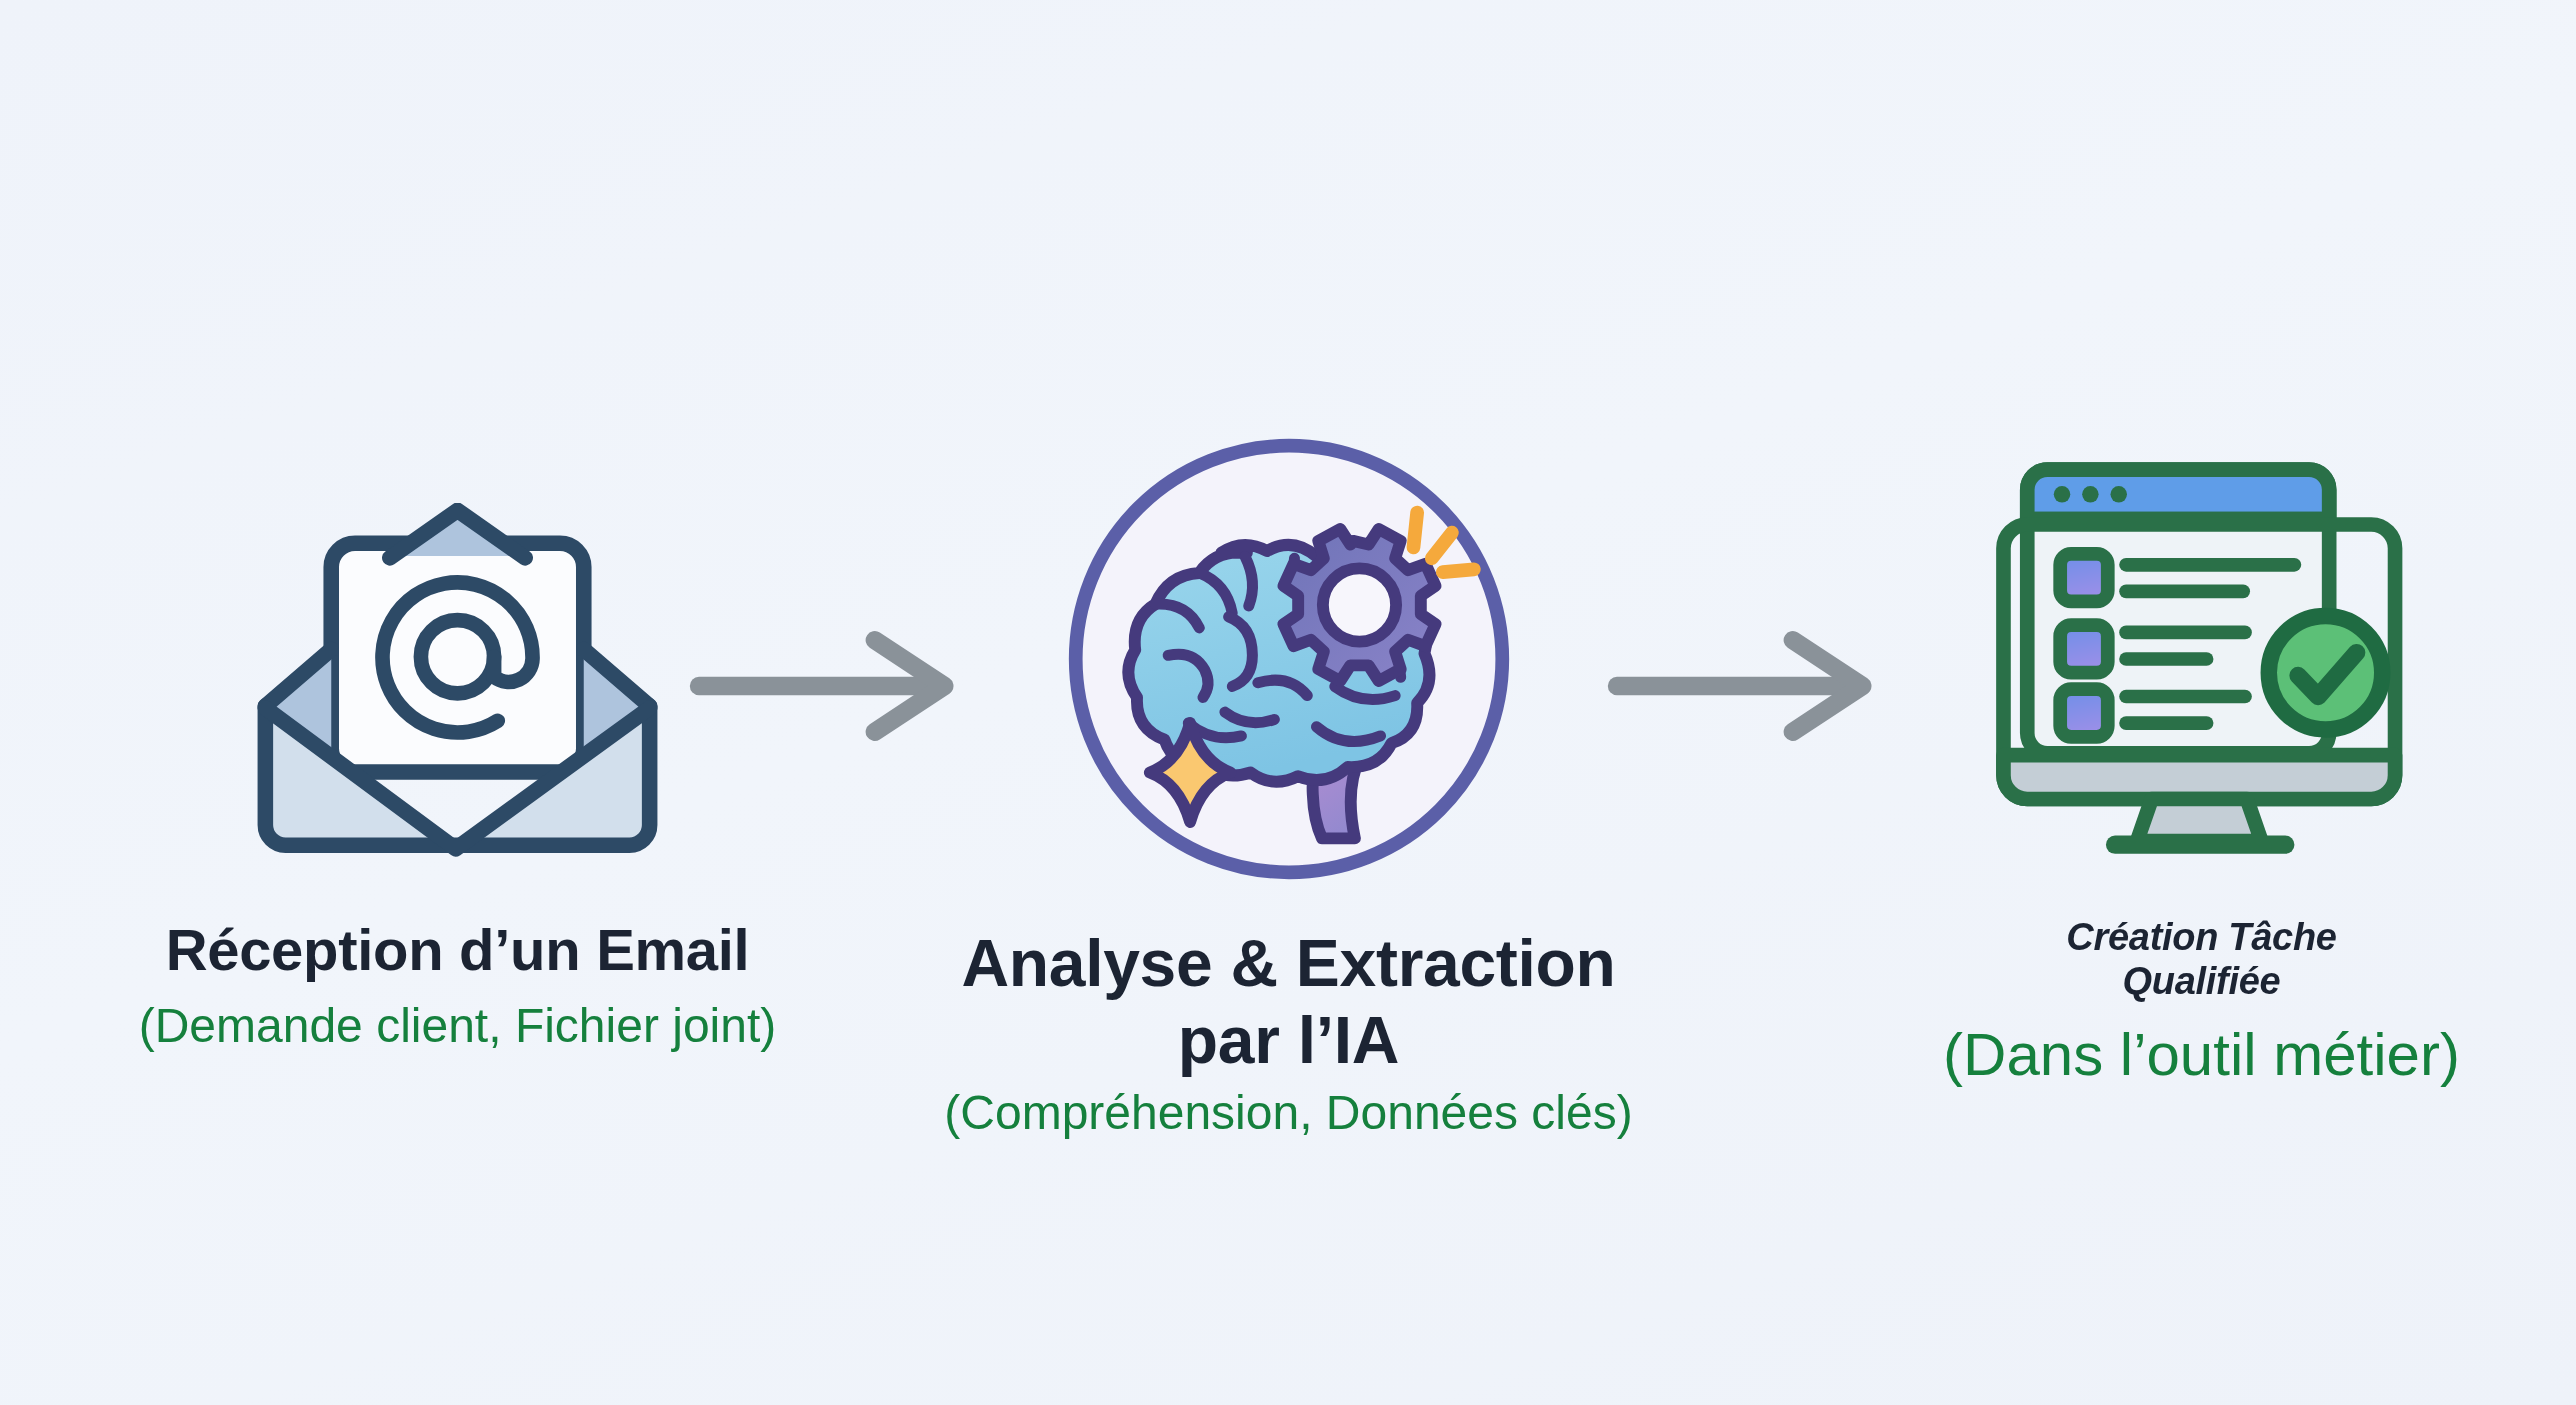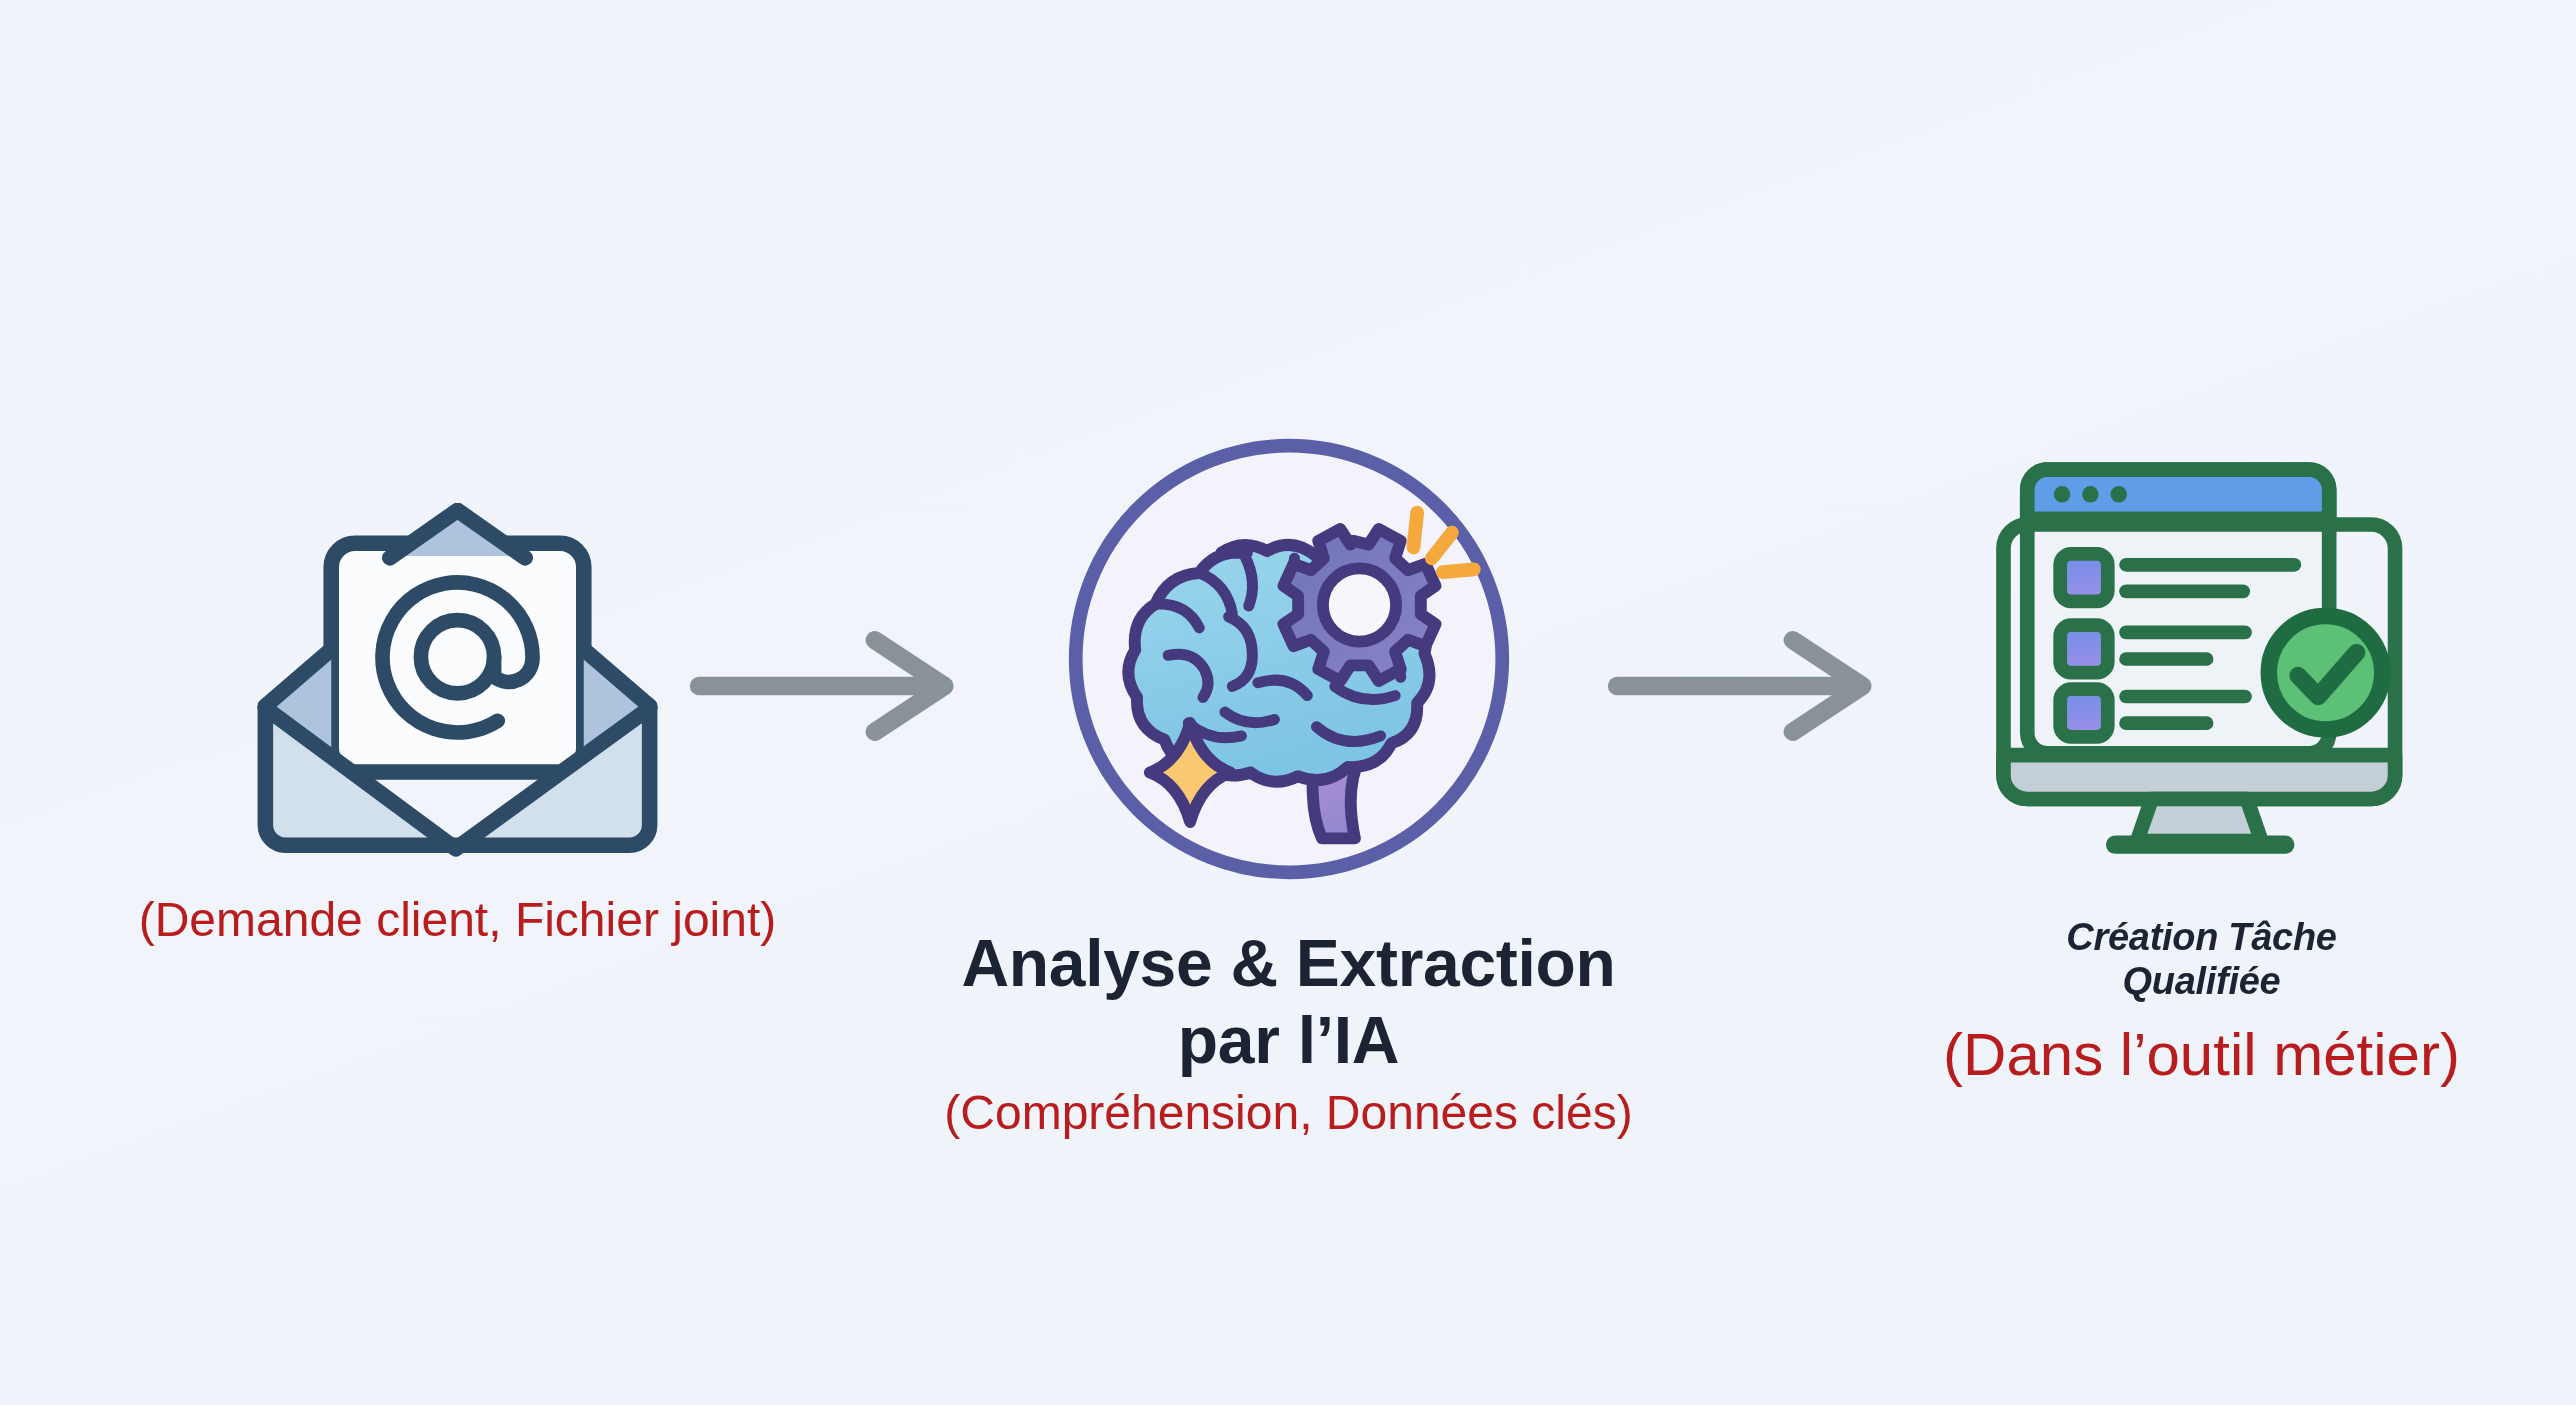--- a/index.html
+++ b/index.html
@@ -33,21 +33,21 @@
   }
   .step-title{
     font-weight:bold;
     color:#1c2433;
     text-align:center;
     letter-spacing:-0.3px;
     line-height:1.17;
     white-space:pre-line;
   }
   .step-sub{
-    color:#b91c1c;
+    color:#15803d;
     text-align:right;
     line-height:1.2;
     font-weight:400;
   }
 
   
   #step-email{ left:0px; top:494px; width:915px; }
   #step-email .step-icon{ height:384px; }
   #step-email .step-title{ font-size:58px; margin-top:38px; }
   #step-email .step-sub{ font-size:48px; margin-top:12.8px; }
@@ -100,20 +100,21 @@
 
         <g fill="none" stroke="#2d4a66" stroke-width="17" stroke-linejoin="round" stroke-linecap="round">
           <path d="M20 222 L20 352 a22 22 0 0 0 22 22 L418 374 a22 22 0 0 0 22 -22 L440 222"></path>
           <path d="M20 222 L92 160"></path>
           <path d="M440 222 L368 160"></path>
           <path d="M20 224 L228 378 L440 224"></path>
           <path d="M156 60 L230 8 L304 60"></path>
         </g>
       </svg>
     </div>
+    <div class="step-title">Réception d’un Email</div>
     <div class="step-sub">(Demande client, Fichier joint)</div>
   </div>
 
   <div class="arrow" id="arrow-1">
     <svg width="293" height="110" viewBox="0 0 320 120">
       <g fill="none" stroke="#8a9299" stroke-width="20" stroke-linecap="round" stroke-linejoin="round">
         <line x1="24" y1="60" x2="272" y2="60"></line>
         <polyline points="216,10 292,60 216,110"></polyline>
       </g>
     </svg>

